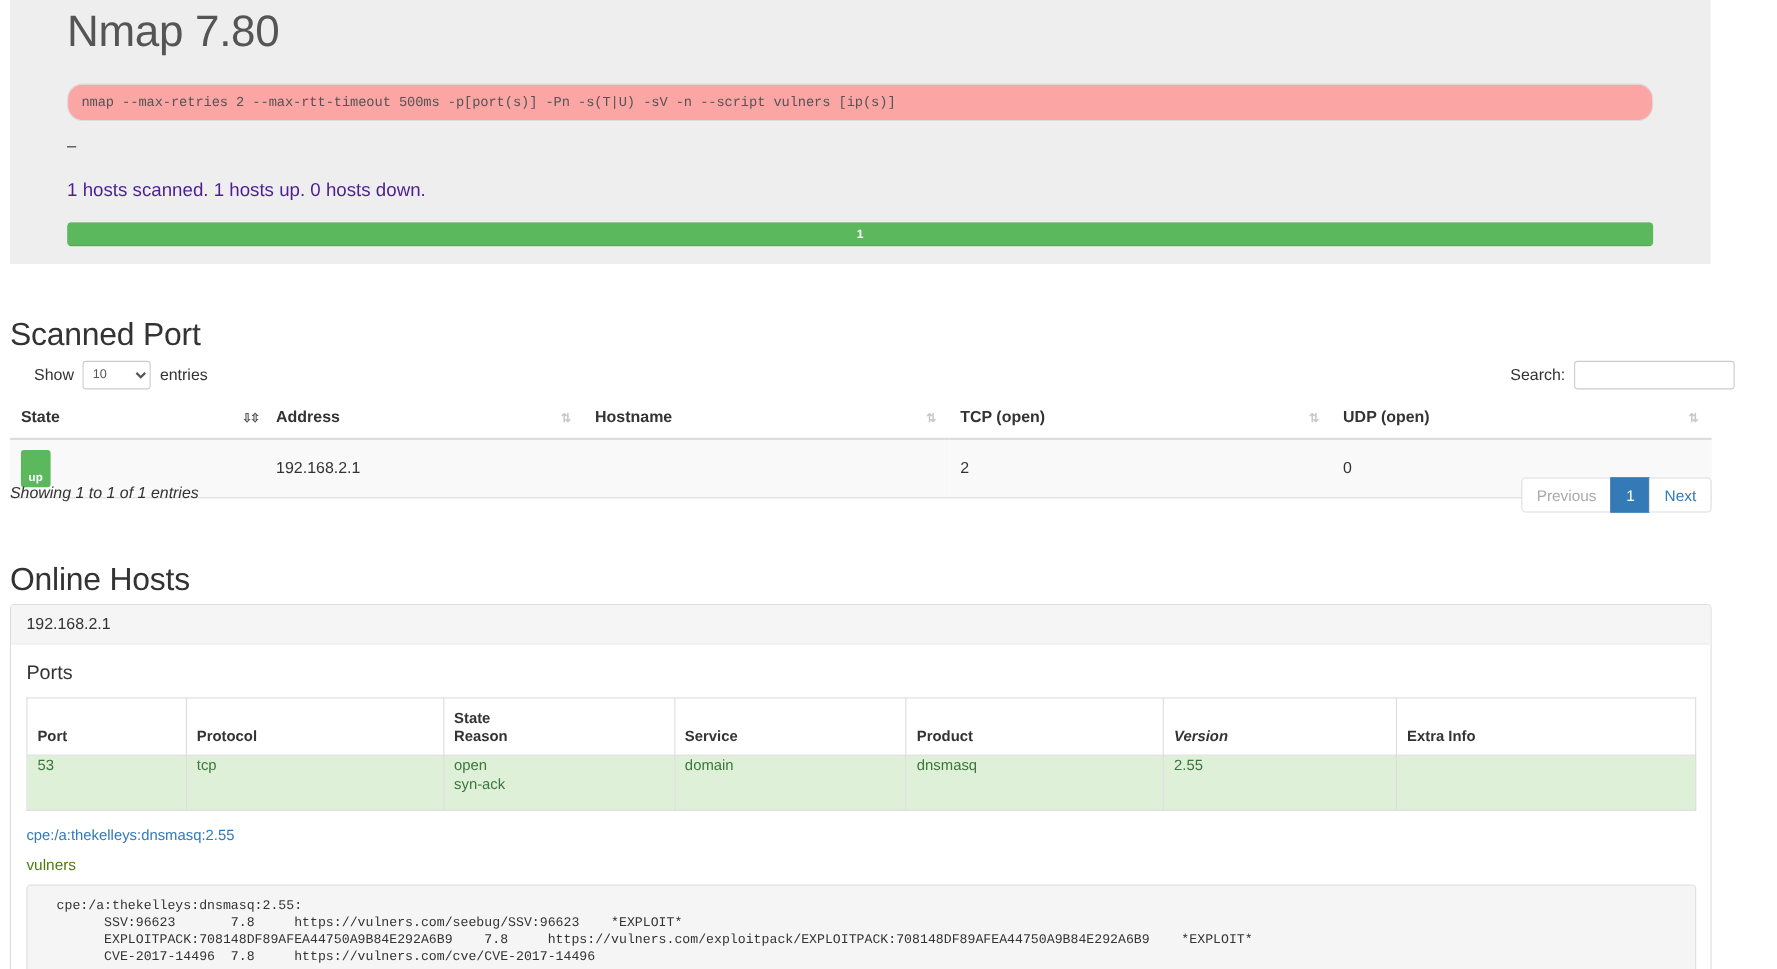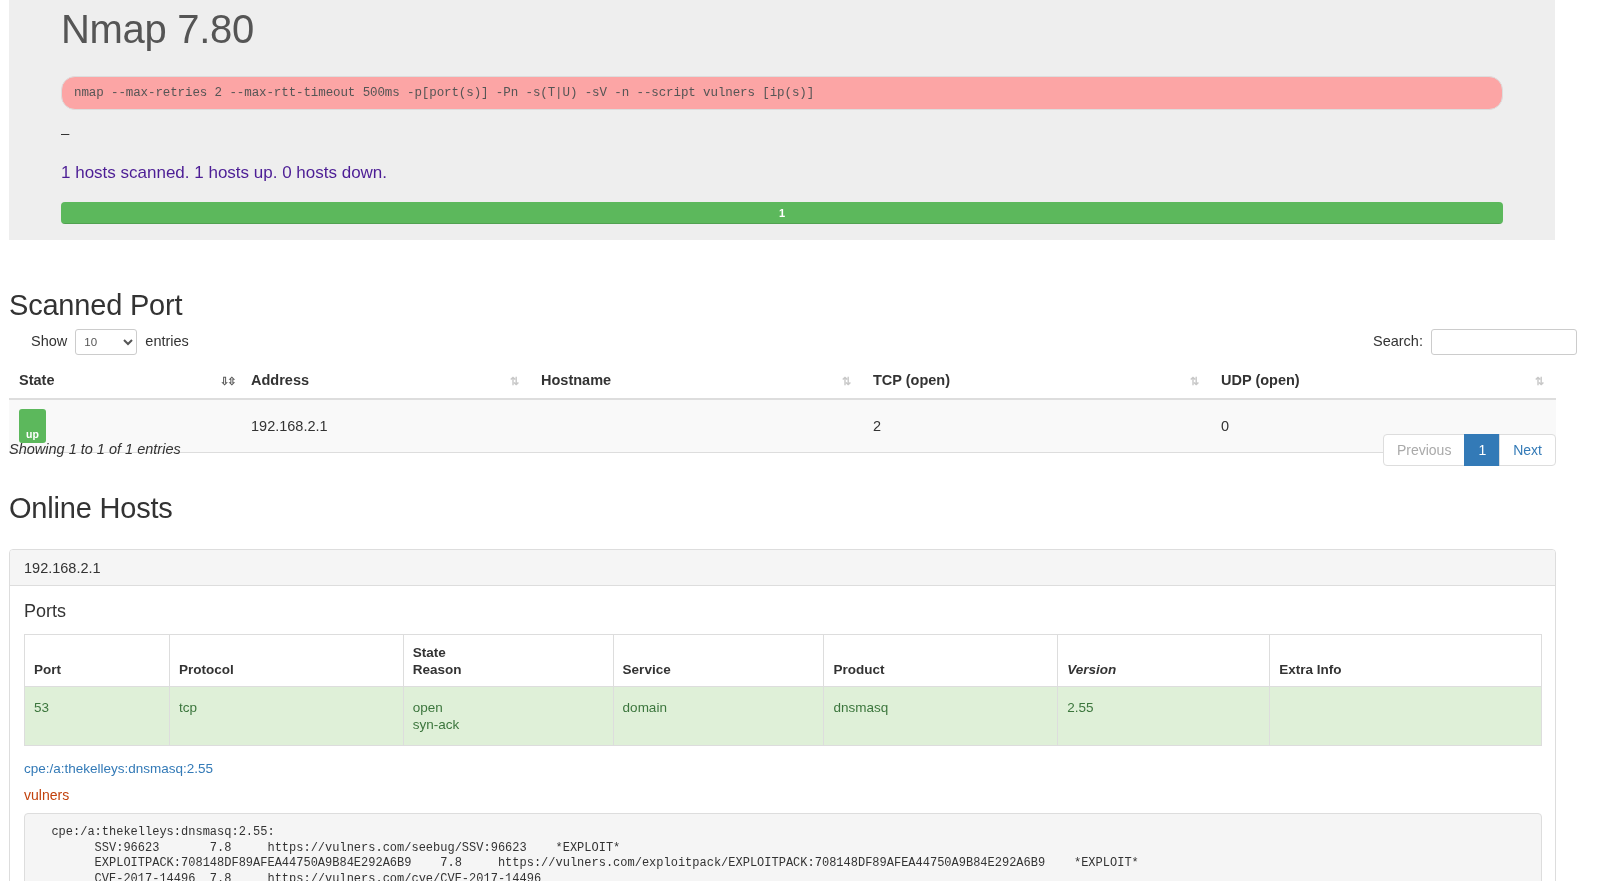--- a/index.html
+++ b/index.html
@@ -84,21 +84,21 @@
     position: absolute;
     left: 9px;
     margin: 0;
     font-size: 29px;
     font-weight: normal;
     color: #333333;
     line-height: 34px;
     letter-spacing: -0.2px;
   }
   #h-scanned { top: 288px; }
-  #h-online  { top: 491px; text-align: center; }
+  #h-online  { top: 510px; text-align: center; }
 
   
   .dt-top {
     position: absolute;
     left: 9px;
     top: 328px;
     width: 1546px;
     height: 28px;
     margin-left: 22px;
   }
@@ -268,21 +268,21 @@
     text-align: left;
     padding: 8px 9px;
     border: 1px solid #dddddd;
     font-weight: bold;
     color: #333333;
     vertical-align: bottom;
     height: 52px;
     line-height: 17px;
   }
   .ports-table td {
-    padding: 12px 9px;
+    padding: 0 9px;
     border: 1px solid #dddddd;
     background: #dff0d8;
     color: #3c763d;
     vertical-align: top;
     height: 50px;
     line-height: 17px;
   }
   .pcol-port     { width: 145px; }
   .pcol-protocol { width: 234px; }
   .pcol-state    { width: 210px; }
@@ -295,21 +295,21 @@
     display: block;
     margin-top: 14px;
     font-size: 13.5px;
     color: #337ab7;
     text-decoration: none;
     line-height: 17px;
   }
   .script-name {
     margin-top: 9px;
     font-size: 14px;
-    color: #c2410c;
+    color: #4d7c0f;
     line-height: 18px;
   }
   .script-out {
     margin-top: 9px;
     width: 1518px;
     padding: 11px 12px;
     background: #f5f5f5;
     border: 1px solid #dddddd;
     border-radius: 4px;
     font-family: "Liberation Mono", monospace;

